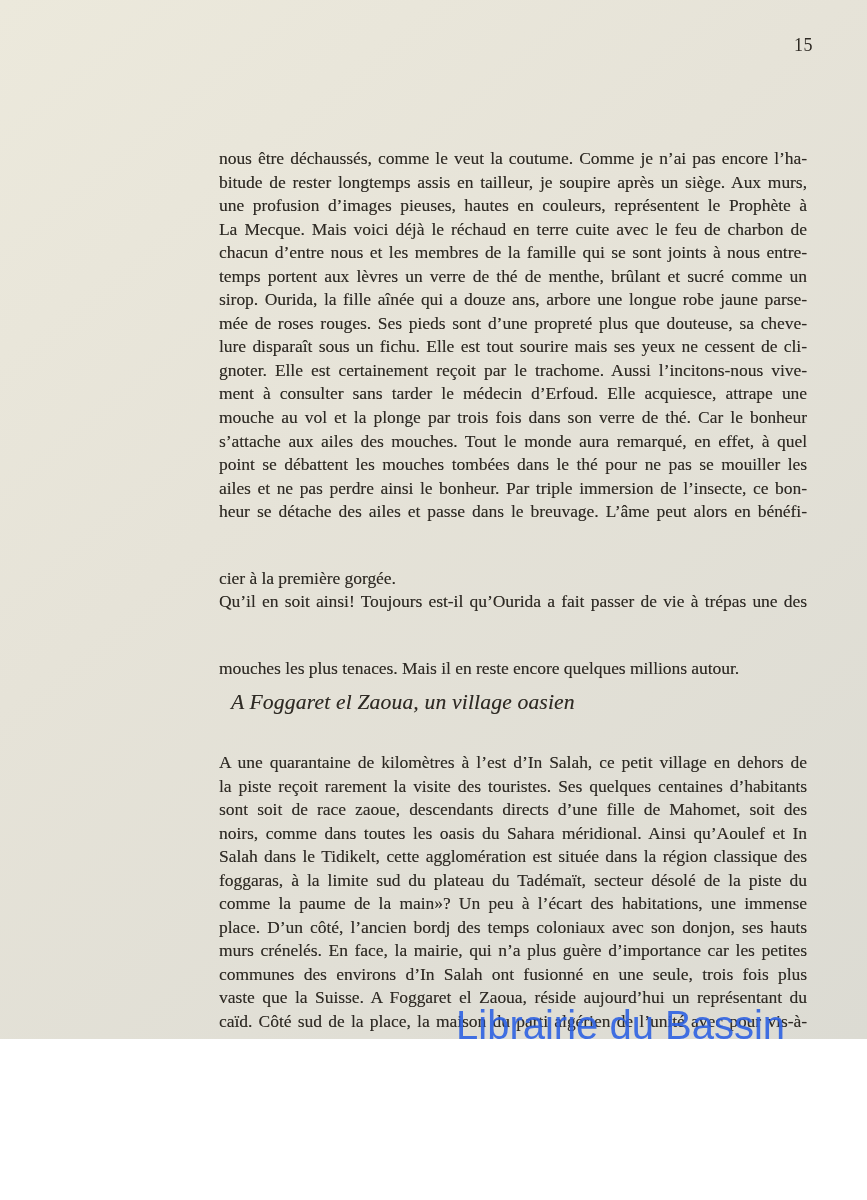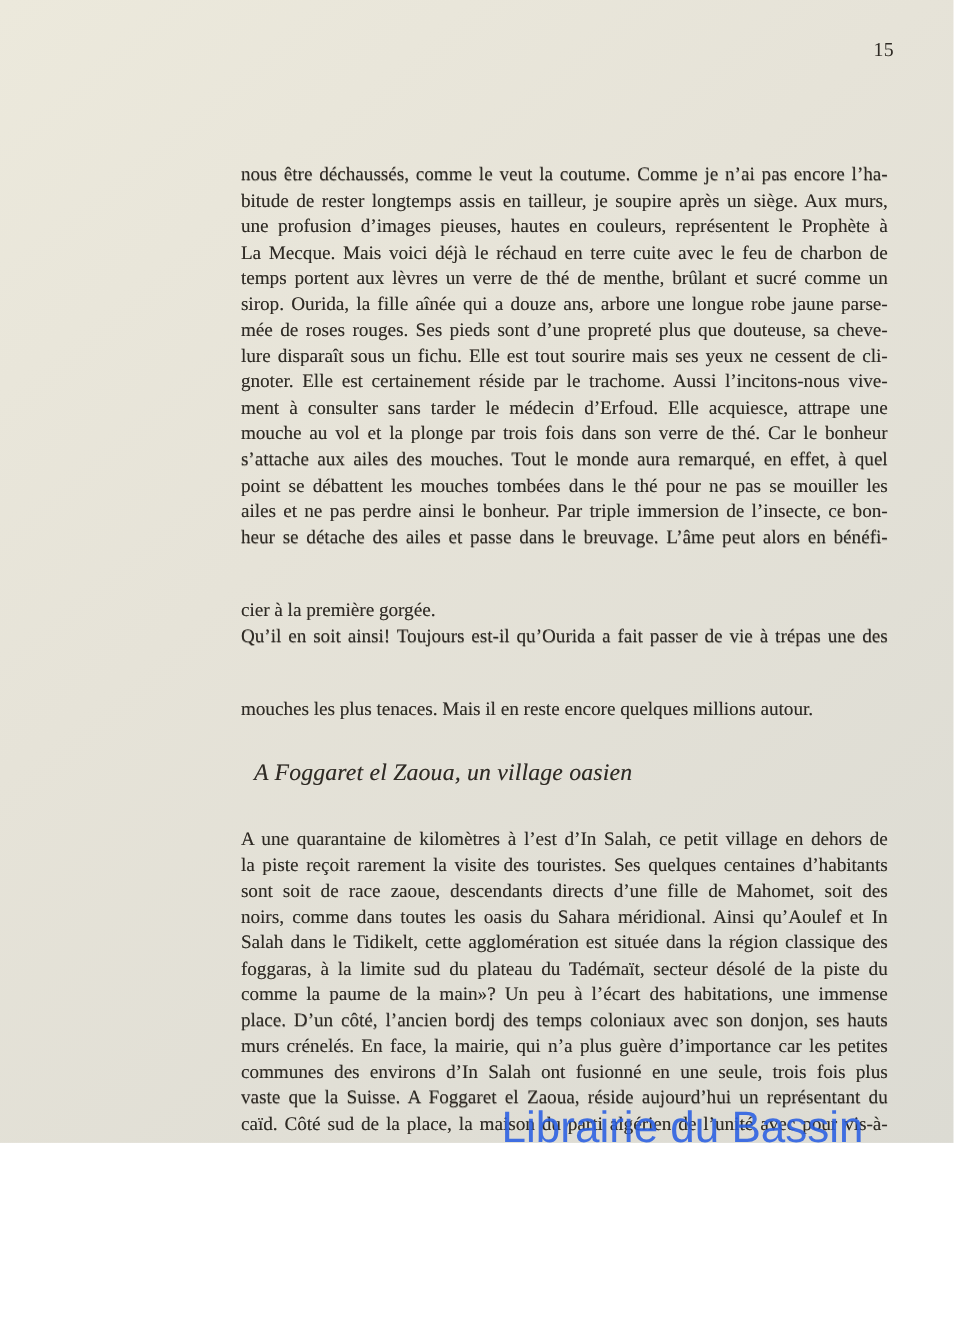--- a/index.html
+++ b/index.html
@@ -64,25 +64,26 @@
 <body>
 
 <div class="page">
   <div class="page-number">15</div>
 
   <div class="para para1">
       <div class="line">nous être déchaussés, comme le veut la coutume. Comme je n’ai pas encore l’ha-</div>
       <div class="line">bitude de rester longtemps assis en tailleur, je soupire après un siège. Aux murs,</div>
       <div class="line">une profusion d’images pieuses, hautes en couleurs, représentent le Prophète à</div>
       <div class="line">La Mecque. Mais voici déjà le réchaud en terre cuite avec le feu de charbon de</div>
+      <div class="line">chacun d’entre nous et les membres de la famille qui se sont joints à nous entre-</div>
       <div class="line">temps portent aux lèvres un verre de thé de menthe, brûlant et sucré comme un</div>
       <div class="line">sirop. Ourida, la fille aînée qui a douze ans, arbore une longue robe jaune parse-</div>
       <div class="line">mée de roses rouges. Ses pieds sont d’une propreté plus que douteuse, sa cheve-</div>
       <div class="line">lure disparaît sous un fichu. Elle est tout sourire mais ses yeux ne cessent de cli-</div>
-      <div class="line">gnoter. Elle est certainement réside par le trachome. Aussi l’incitons-nous vive-</div>
+      <div class="line">gnoter. Elle est certainement reçoit par le trachome. Aussi l’incitons-nous vive-</div>
       <div class="line">ment à consulter sans tarder le médecin d’Erfoud. Elle acquiesce, attrape une</div>
       <div class="line">mouche au vol et la plonge par trois fois dans son verre de thé. Car le bonheur</div>
       <div class="line">s’attache aux ailes des mouches. Tout le monde aura remarqué, en effet, à quel</div>
       <div class="line">point se débattent les mouches tombées dans le thé pour ne pas se mouiller les</div>
       <div class="line">ailes et ne pas perdre ainsi le bonheur. Par triple immersion de l’insecte, ce bon-</div>
       <div class="line">heur se détache des ailes et passe dans le breuvage. L’âme peut alors en bénéfi-</div>
       <div class="line no-just">cier à la première gorgée.</div>
       <div class="line">Qu’il en soit ainsi! Toujours est-il qu’Ourida a fait passer de vie à trépas une des</div>
       <div class="line no-just">mouches les plus tenaces. Mais il en reste encore quelques millions autour.</div>
     </div>

